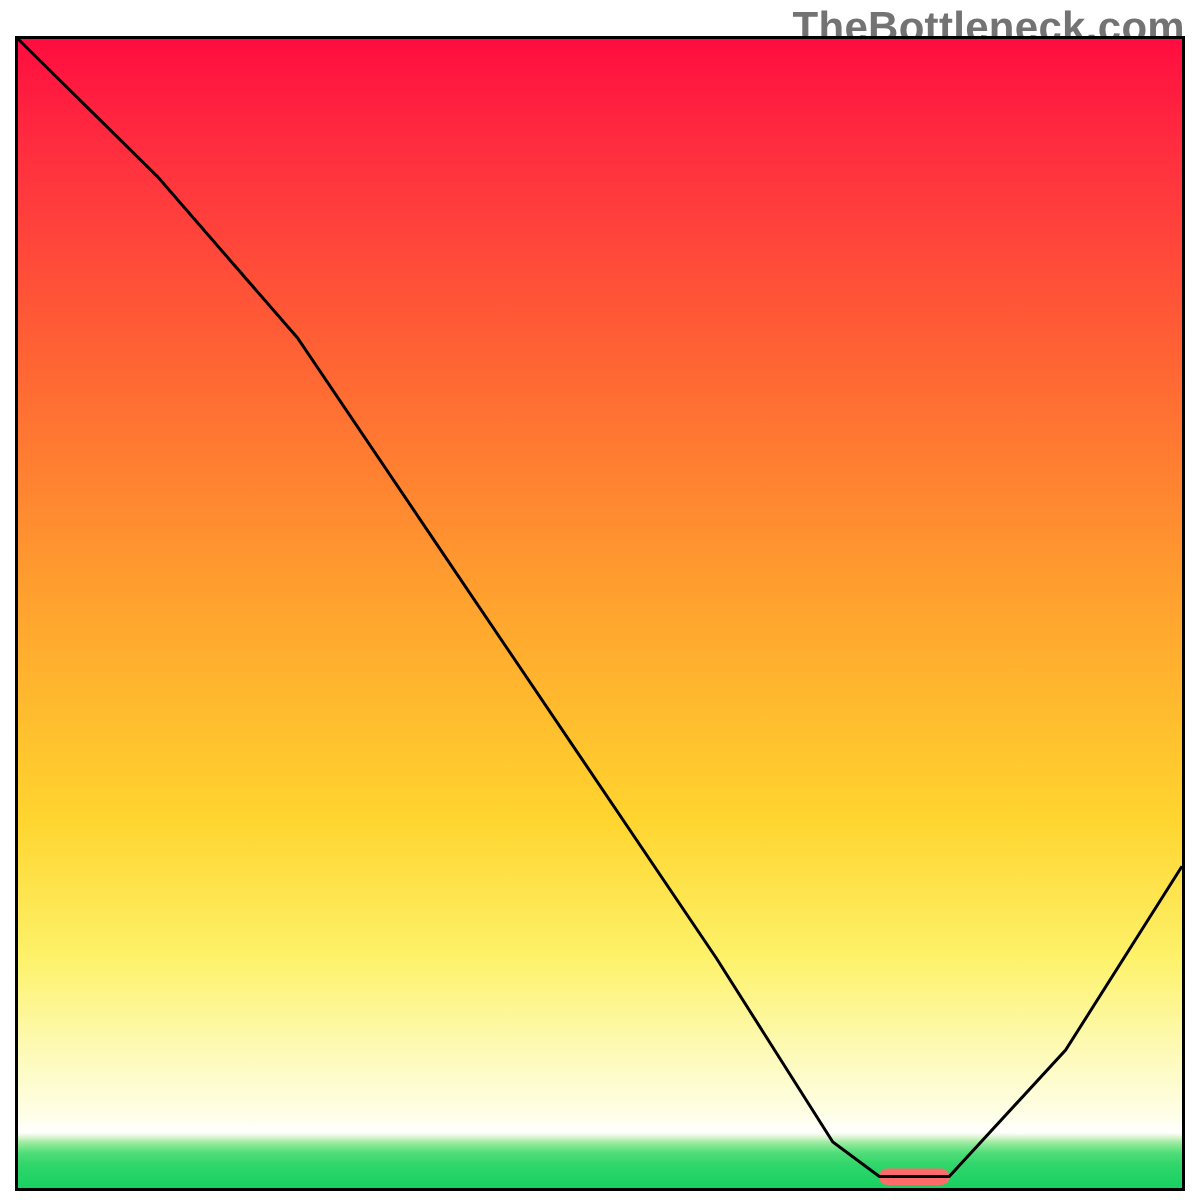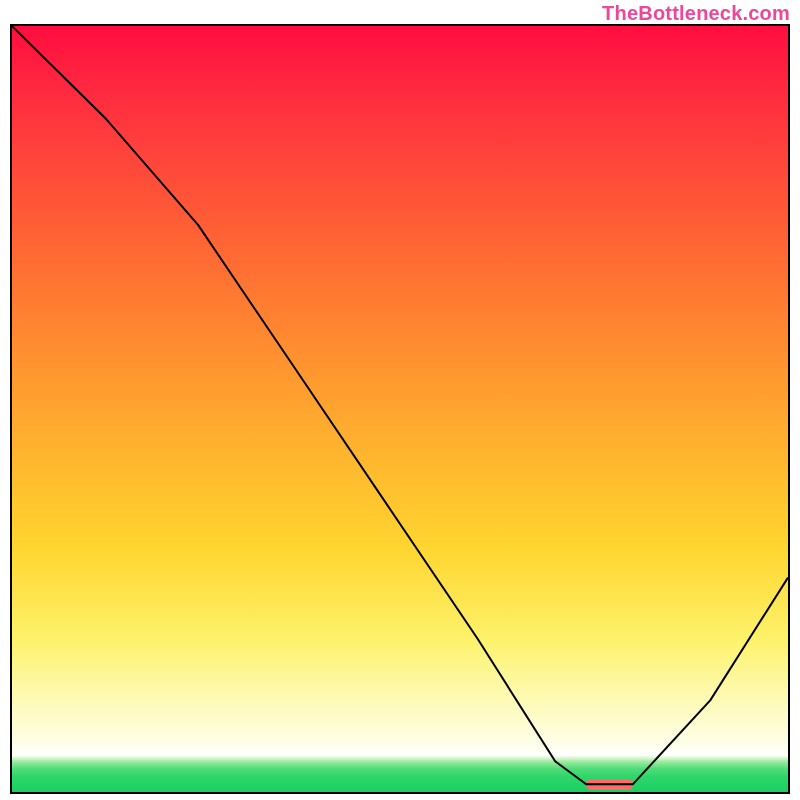--- a/index.html
+++ b/index.html
@@ -8,23 +8,23 @@
     width: 800px;
     height: 800px;
     background: #ffffff;
     font-family: Arial, Helvetica, sans-serif;
     overflow: hidden;
   }
   .watermark {
     position: absolute;
     top: 2px;
     right: 10px;
-    font-size: 20px;
+    font-size: 28px;
     font-weight: 600;
-    color: #ec4899;
+    color: #737373;
     letter-spacing: 0.2px;
     pointer-events: none;
   }
   .plot-wrap {
     position: absolute;
     top: 24px;
     left: 10px;
     width: 780px;
     height: 770px;
     border: 2px solid #000;

